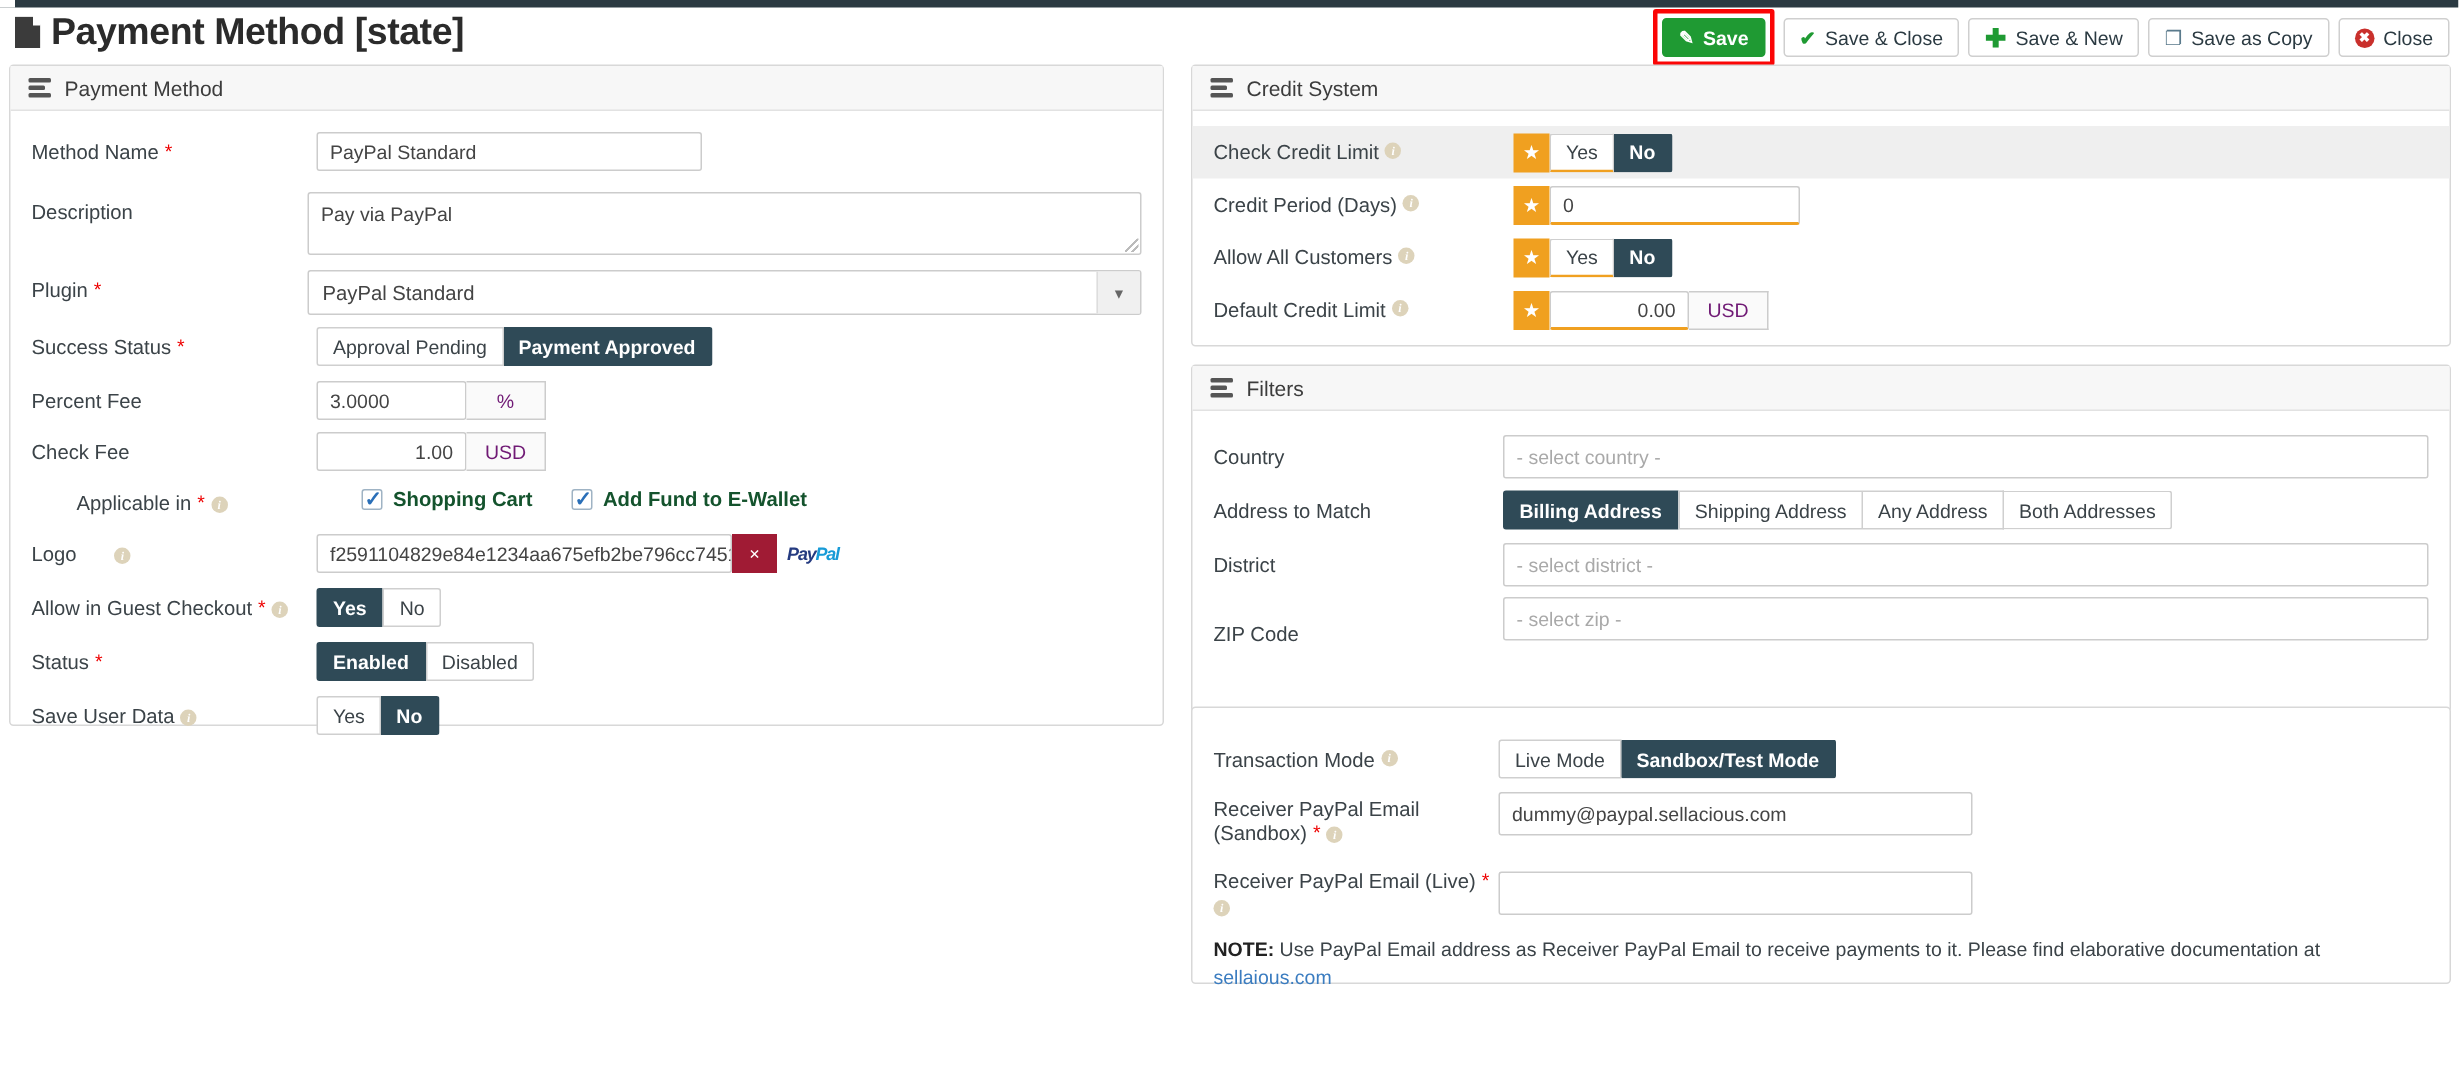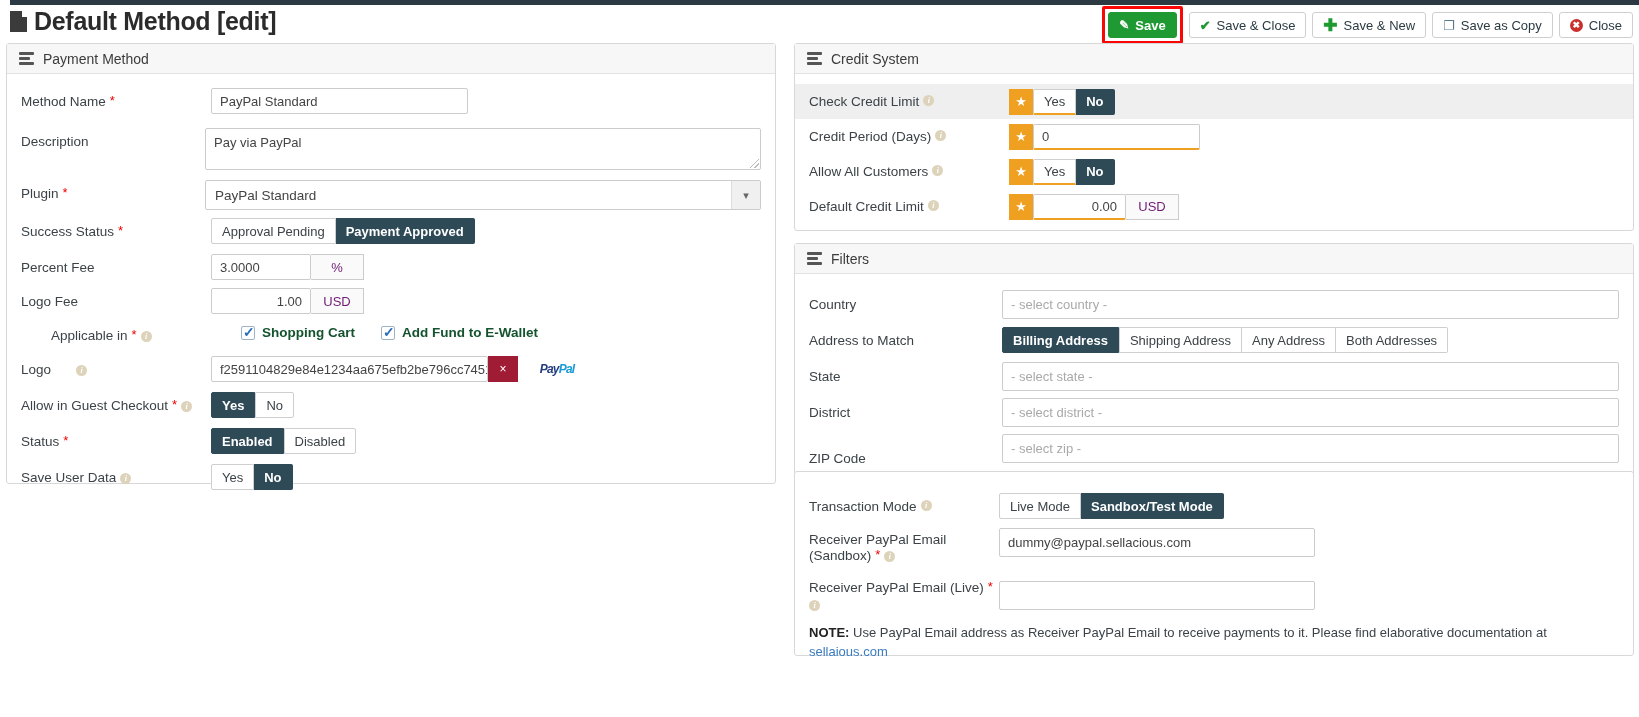--- a/index.html
+++ b/index.html
@@ -173,21 +173,21 @@
   .uline { border-bottom:2px solid #f0a020 !important; }
 
   
   .logo-x {
     width:30px; height:26px; background:#a01b34; color:#fff;
     display:flex; align-items:center; justify-content:center;
     font-size:12px; border:1px solid #a01b34; cursor:pointer;
   }
   .pp-thumb {
     width:34px; height:26px; background:#fff; display:flex;
-    align-items:center; justify-content:center; margin-left:22px;
+    align-items:center; justify-content:center; margin-left:7px;
     font-size:12px; font-weight:bold; font-style:italic; letter-spacing:-0.8px;text-align:center;
   }
   .pp-thumb .a { color:#253b80; }
   .pp-thumb .b { color:#179bd7; }
 
   .note { font-size:13px; color:#3b4348; padding:0 14px; line-height:1.45; }
   .note b { color:#222; }
   .note a { color:#3a7cc0; text-decoration:none; }
 </style>
 </head>
@@ -198,21 +198,21 @@
   <div class="topstrip">
     <div class="white-left"></div>
   </div>
 
   <div class="header">
     <div class="page-title">
       <span class="doc-icon">
         <span class="body"></span>
           <span class="fold"></span>
       </span>
-      <span>Default Method [edit]</span>
+      <span>Payment Method [state]</span>
     </div>
   </div>
 
   <div class="toolbar">
     <div class="save-wrap">
       <button class="tbtn primary">
         <span class="ico ico-pencil">✎</span>
         <span>Save</span>
       </button>
     </div>
@@ -302,21 +302,21 @@
         <div class="ctl">
           <div class="inp" style="width:100px;">
             <span>3.0000</span>
           </div>
           <div class="addon" style="width:53px;">%</div>
         </div>
       </div>
 
       <div class="row" style="min-height:34px;">
         <div class="lbl" style="width:190px;">
-          <span>Logo Fee</span>
+          <span>Check Fee</span>
         </div>
         <div class="ctl">
           <div class="inp right" style="width:100px;">
             <span>1.00</span>
           </div>
           <div class="addon" style="width:53px;">USD</div>
         </div>
       </div>
 
       <div class="row" style="min-height:34px;">
@@ -495,30 +495,20 @@
         <div class="ctl">
           <div class="bgroup">
             <div class="b on">Billing Address</div>
             <div class="b">Shipping Address</div>
             <div class="b">Any Address</div>
             <div class="b">Both Addresses</div>
           </div>
         </div>
       </div>
 
-      <div class="row" style="min-height:36px; align-items:center;">
-        <div class="lbl" style="width:193px; padding-top:0;">
-          <span>State</span>
-        </div>
-        <div class="ctl" style="flex:1;">
-          <div class="inp ph" style="width:100%; height:29px;">
-            <span>- select state -</span>
-          </div>
-        </div>
-      </div>
 
       <div class="row" style="min-height:36px; align-items:center;">
         <div class="lbl" style="width:193px; padding-top:0;">
           <span>District</span>
         </div>
         <div class="ctl" style="flex:1;">
           <div class="inp ph" style="width:100%; height:29px;">
             <span>- select district -</span>
           </div>
         </div>

